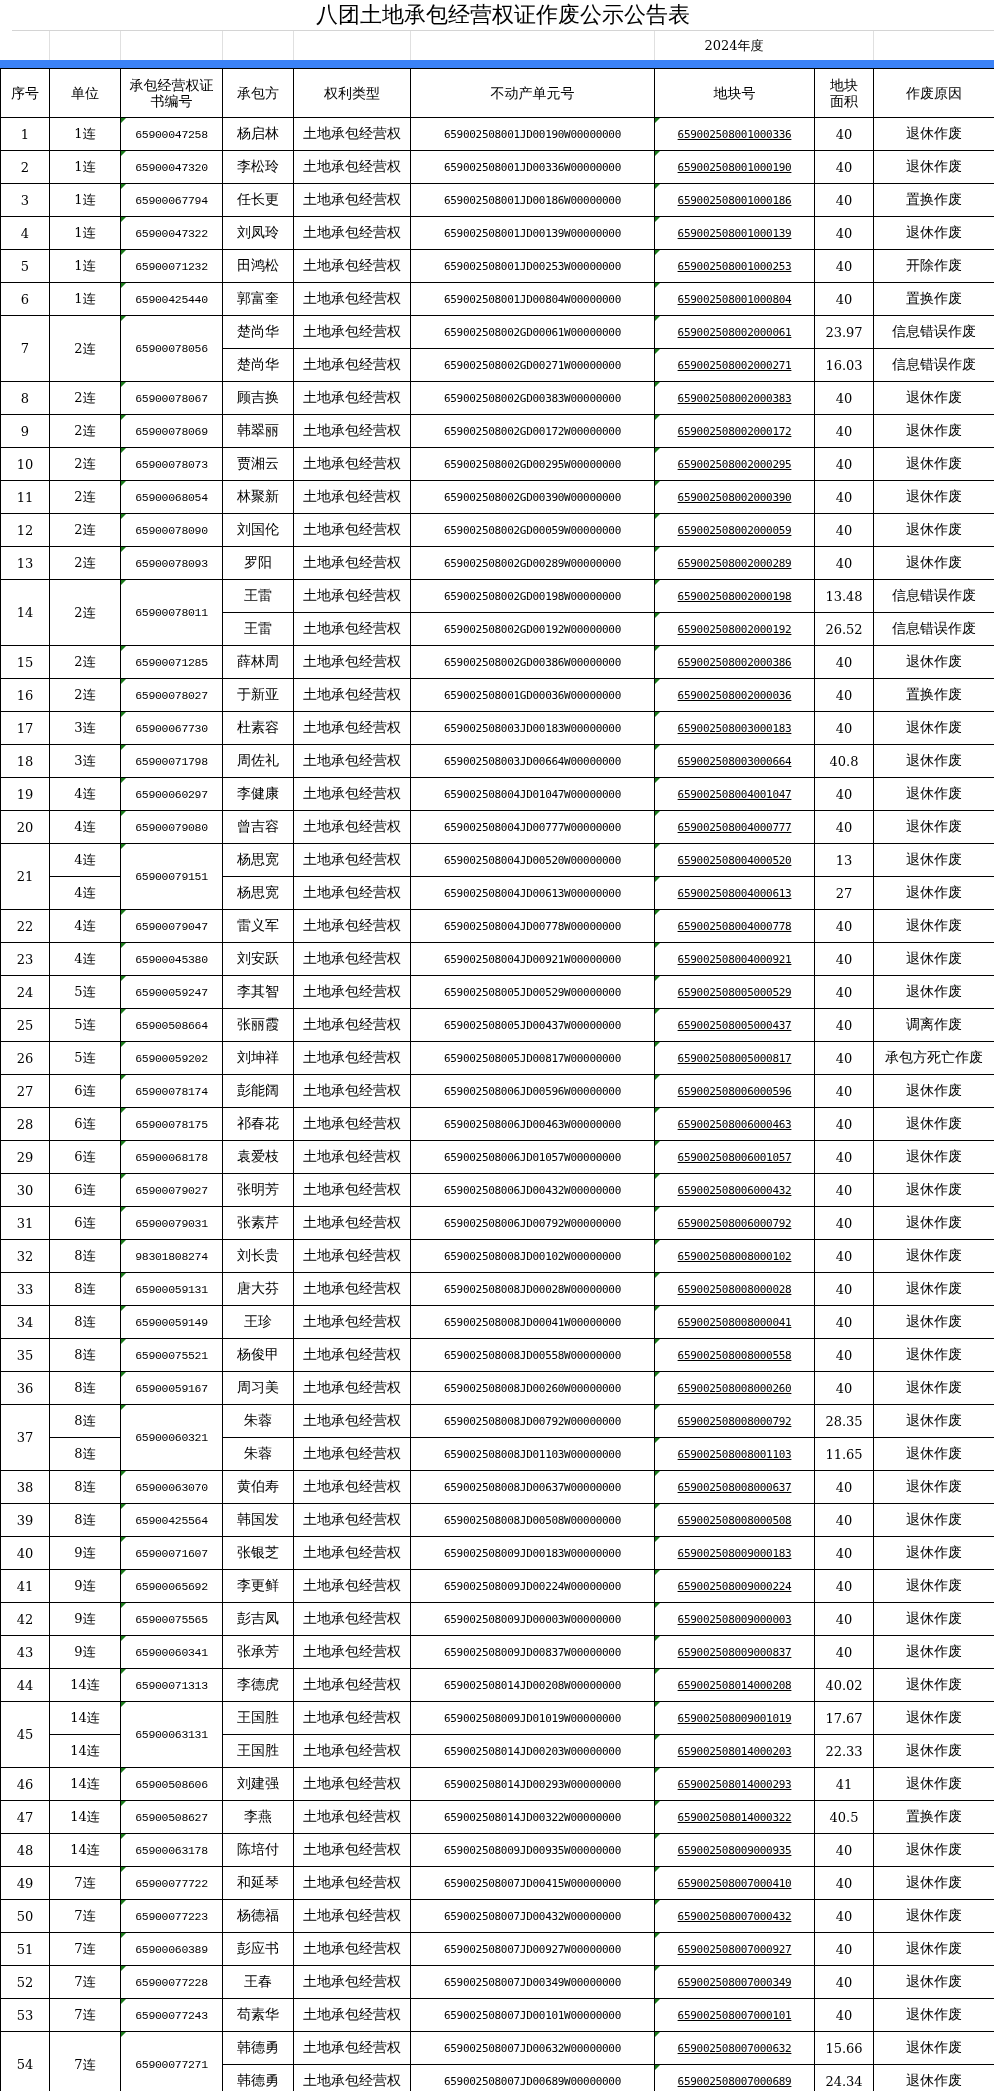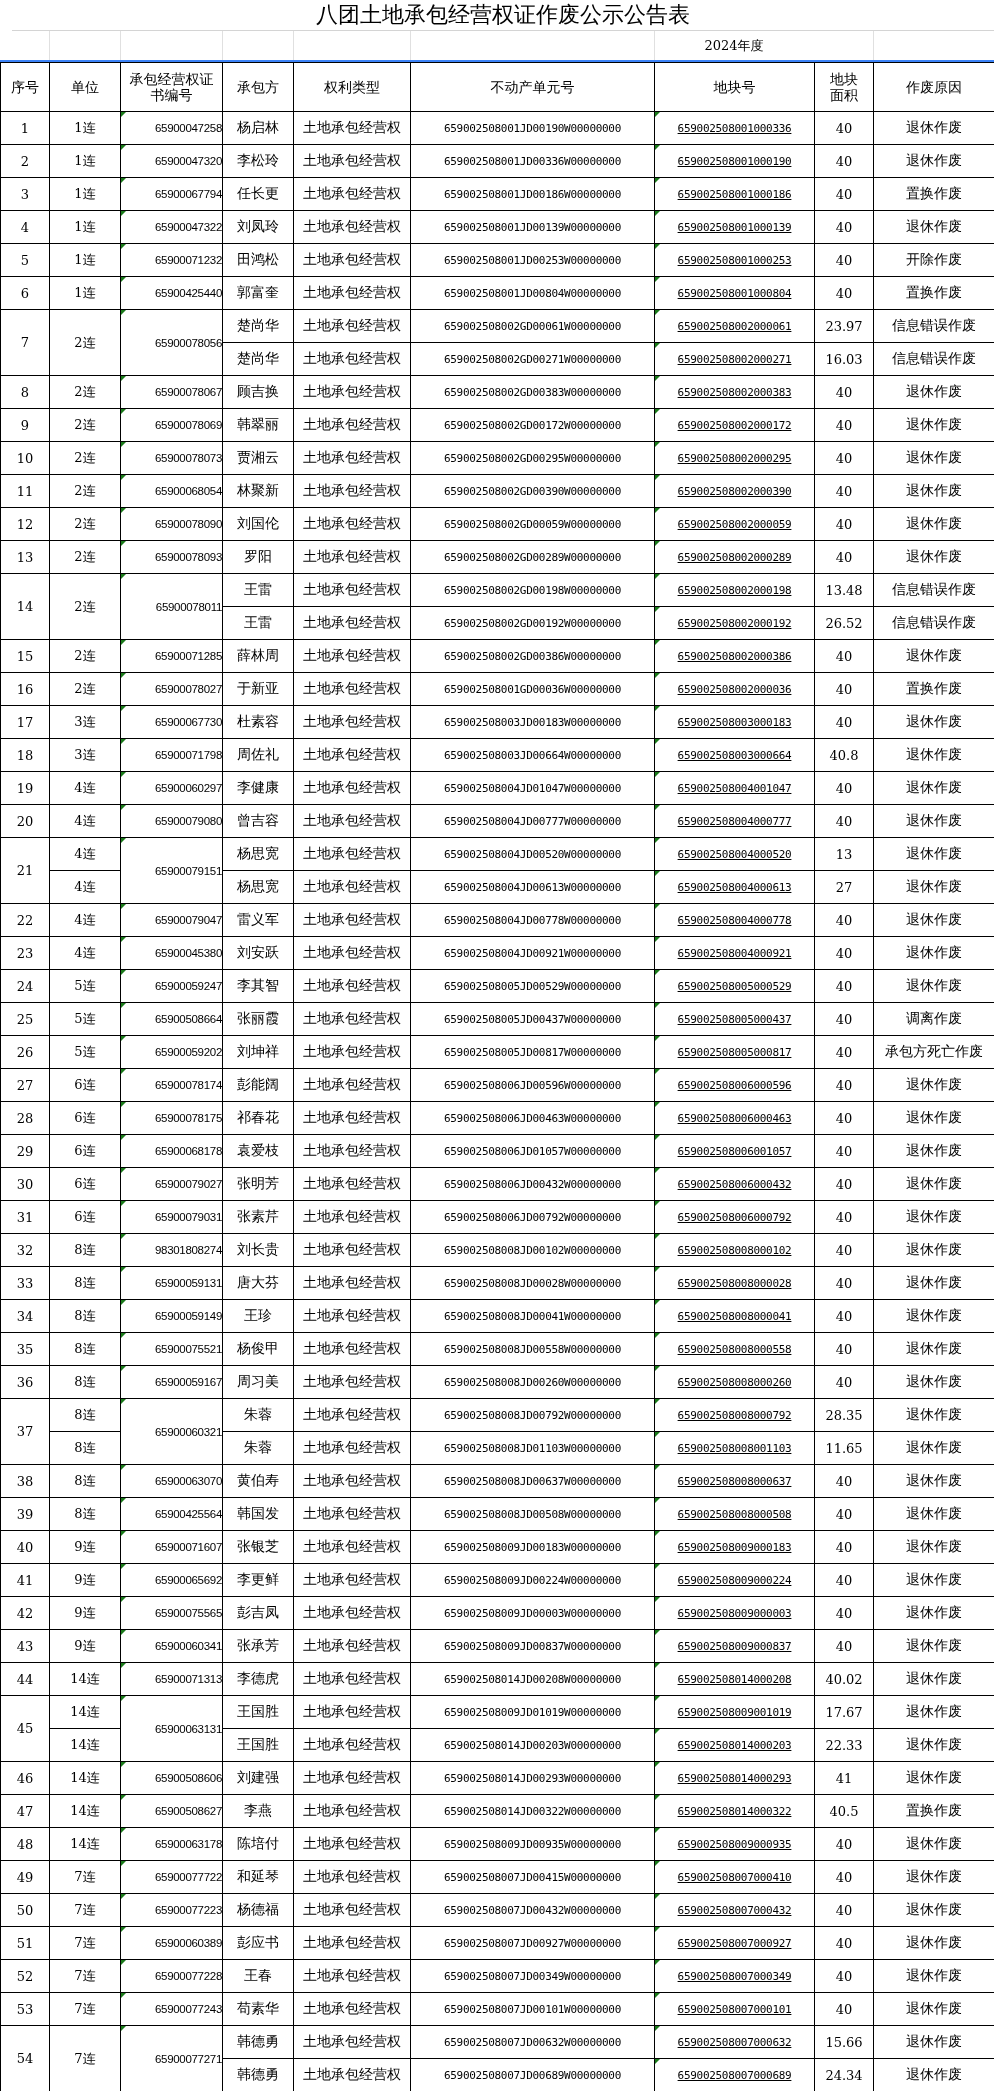--- a/index.html
+++ b/index.html
@@ -1,26 +1,26 @@
 <!DOCTYPE html>
 <html><head>
 <meta charset="utf-8">
 <style>
   html,body{margin:0;padding:0;background:#fff;}
   body{width:994px;height:2091px;overflow:hidden;font-family:"DejaVu Serif","Liberation Serif",serif;color:#000;}
   .title{height:30px;line-height:30px;text-align:center;font-size:22px;border-bottom:1px solid #d4d4d4;letter-spacing:0px;margin-left:12px;}
-  .yearrow{height:29px;position:relative;border-bottom:2px solid #3b82f6;}
+  .yearrow{height:29px;position:relative;border-bottom:8px solid #3b82f6;}
   .yearrow .yr{position:absolute;left:654px;width:160px;top:0;height:29px;line-height:29px;text-align:center;font-size:13px;}
   .yearrow .gl{position:absolute;top:0;height:29px;border-left:1px solid #e0e0e0;}
   table{border-collapse:collapse;table-layout:fixed;width:994px;}
   td,th{border:1px solid #000;text-align:center;vertical-align:middle;padding:0;font-weight:normal;overflow:hidden;white-space:nowrap;}
   th{height:48px;font-size:14px;line-height:16px;white-space:normal;margin-left:48px;}
   td{height:32px;font-size:13px;}
   td.mono{font-family:"DejaVu Sans Mono","Liberation Mono",monospace;font-size:11px;letter-spacing:-0.3px;}
-  td.cert{position:relative;font-family:Liberation Sans, sans-serif;font-size:11.5px;letter-spacing:-0.3px;text-align:right;}
+  td.cert{position:relative;font-family:Liberation Mono, monospace;font-size:11.5px;letter-spacing:-0.3px;}
   td.flag::before{content:"";position:absolute;left:0;top:0;border-top:5px solid #1a7a1a;border-right:5px solid transparent;}
   td.parcel{position:relative;text-decoration:underline;}
   td.reason{font-size:14px;}
   td.name{font-size:14px;}
   td.type{font-size:14px;}
 </style>
 </head>
 <body>
 
 <div class="title">八团土地承包经营权证作废公示公告表</div>

